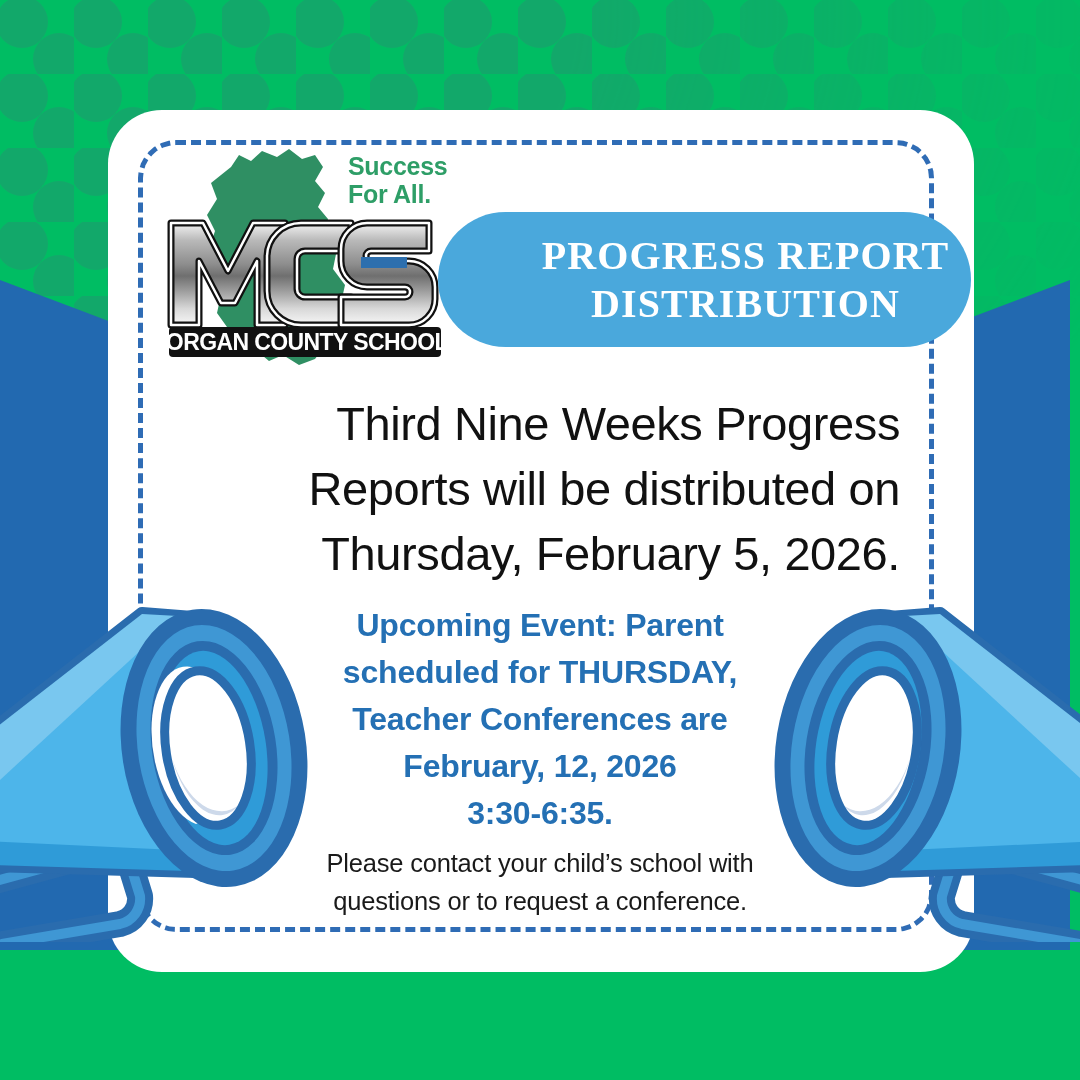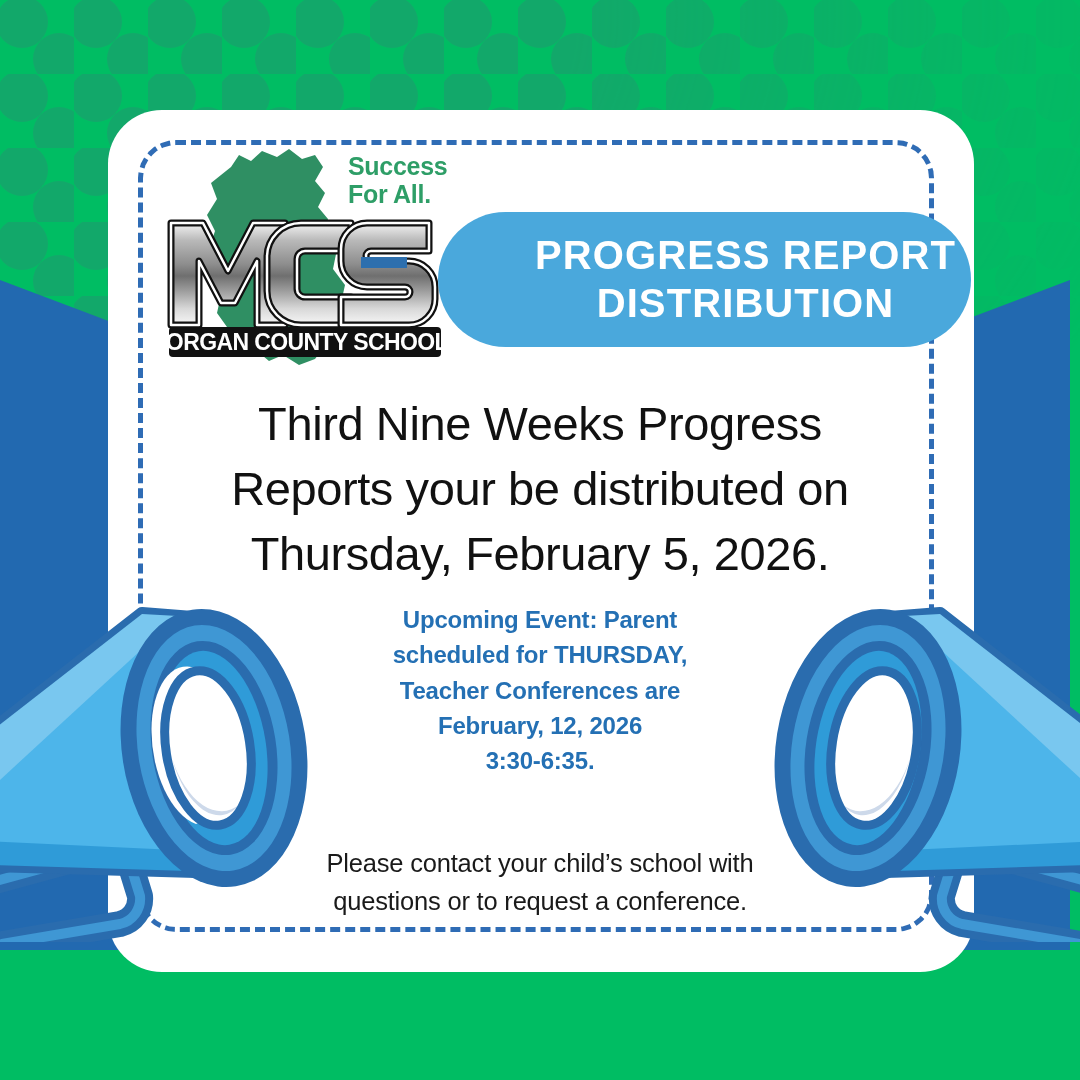--- a/index.html
+++ b/index.html
@@ -49,37 +49,37 @@
     color:#2e9e67;font-family:"Liberation Sans", sans-serif;
     font-weight:bold;font-size:25px;line-height:1.12;letter-spacing:-0.3px;
   }
   .banner{
     position:absolute;left:330px;top:72px;width:533px;height:135px;
     background:#4aa8dc;border-radius:68px;
     display:flex;align-items:center;justify-content:center;
     text-align:center;
   }
   .banner-text{
-    color:#ffffff;font-family:Liberation Sans, sans-serif;
+    color:#ffffff;font-family:Liberation Serif, serif;
     font-weight:bold;font-size:40px;line-height:1.18;
     letter-spacing:1.1px;padding-left:96px;padding-right:14px;
   }
 
   
   .headline{
     position:absolute;left:180px;top:392px;width:720px;
-    text-align:center;color:#111111;
+    text-align:right;color:#111111;
     font-family:"Liberation Sans", sans-serif;
     font-weight:normal;font-size:47px;line-height:1.38;letter-spacing:-0.4px;
   }
   .subblock{
     position:absolute;left:290px;top:602px;width:500px;
     text-align:center;color:#2470b4;
     font-family:"Liberation Sans", sans-serif;
-    font-weight:bold;font-size:24px;line-height:1.47;letter-spacing:-0.2px;
+    font-weight:bold;font-size:32px;line-height:1.47;letter-spacing:-0.2px;
   }
   .footnote{
     position:absolute;left:255px;top:845px;width:570px;
     text-align:center;color:#1a1a1a;
     font-family:Liberation Sans, sans-serif;
     font-weight:normal;font-size:25.5px;line-height:1.48;letter-spacing:-0.2px;
   }
   .ln{display:block;}
 </style>
 </head>
@@ -167,21 +167,21 @@
     <div class="banner">
       <div class="banner-text">
         <span class="ln">PROGRESS REPORT</span>
         <span class="ln">DISTRIBUTION</span>
       </div>
     </div>
   </div>
 
   <div class="headline">
     <span class="ln">Third Nine Weeks Progress</span>
-    <span class="ln">Reports your be distributed on</span>
+    <span class="ln">Reports will be distributed on</span>
     <span class="ln">Thursday, February 5, 2026.</span>
   </div>
 
   <div class="subblock">
     <span class="ln">Upcoming Event: Parent</span>
     <span class="ln">scheduled for THURSDAY,</span>
     <span class="ln">Teacher Conferences are</span>
     <span class="ln">February, 12, 2026</span>
     <span class="ln">3:30-6:35.</span>
   </div>

